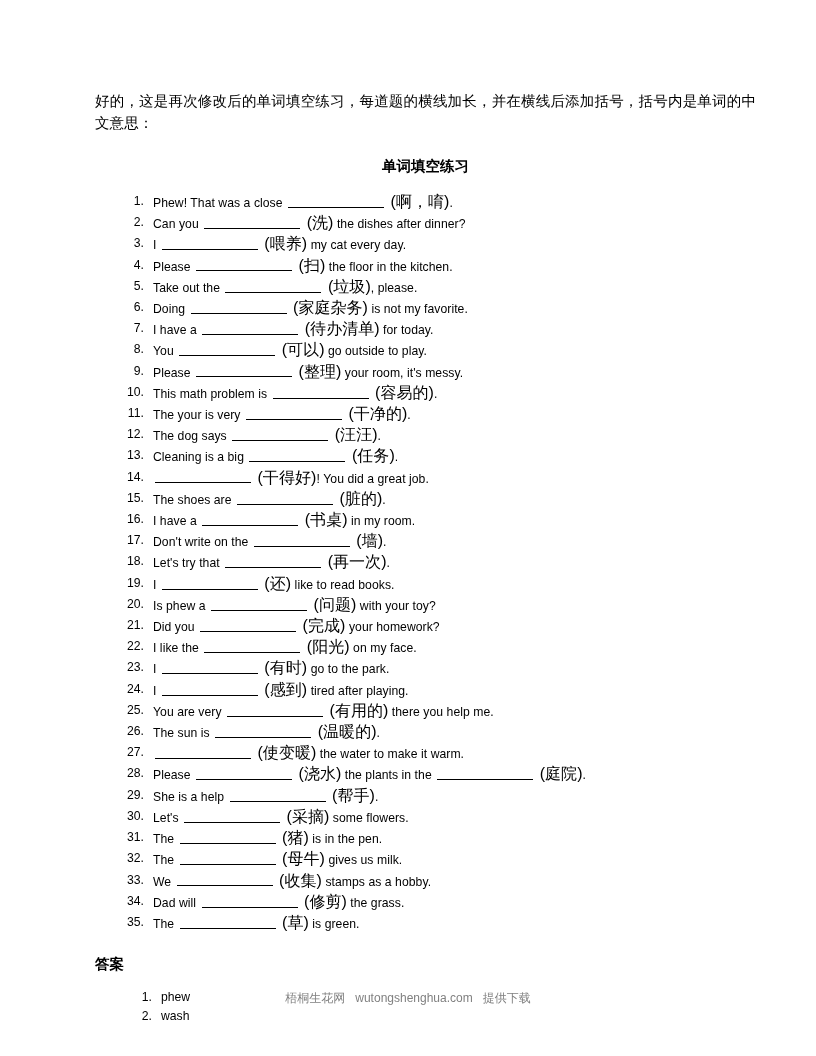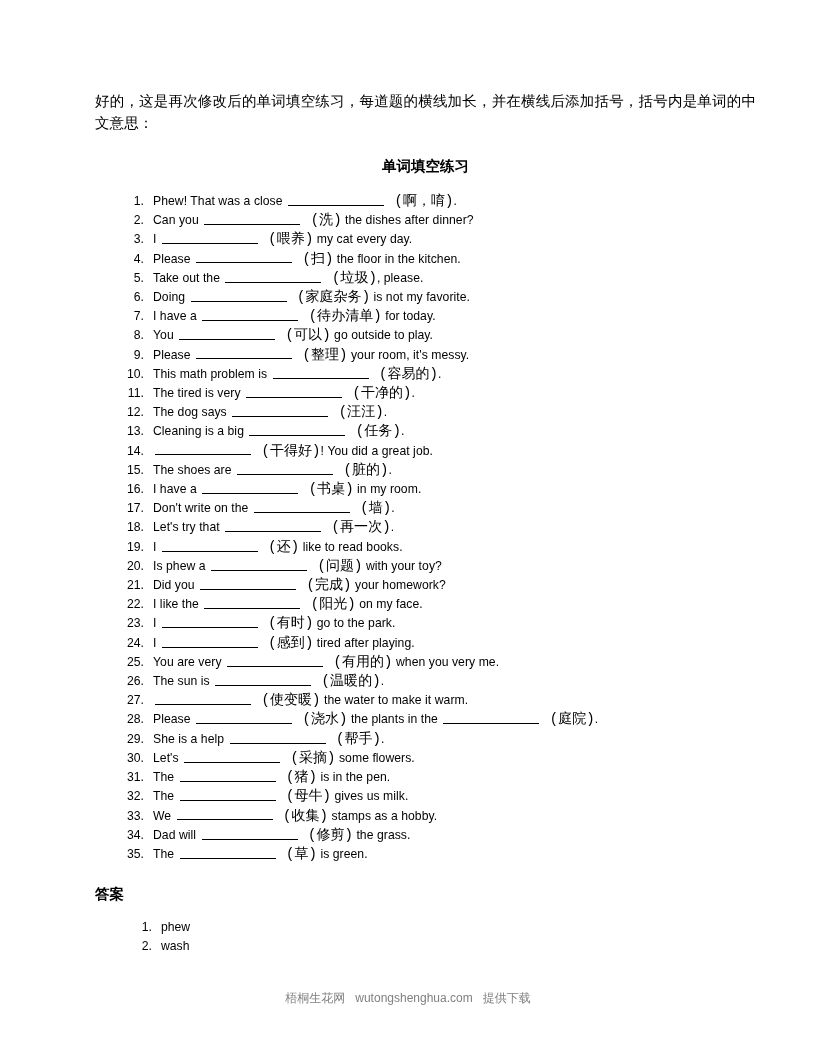--- a/index.html
+++ b/index.html
@@ -68,22 +68,22 @@
   }
   .blank {
     display: inline-block;
     border-bottom: 1px solid #000;
     height: 0.92em;
     vertical-align: -0.07em;
     margin: 0 2px;
   }
   .blank.w1 { width: 96px; }
   .cjk {
-    font-family: Liberation Mono, monospace;
-    font-size: 14px;
+    font-family: Liberation Sans, sans-serif;
+    font-size: 16px;
   }
   
   .answers-heading {
     font-family: "Liberation Serif", "DejaVu Serif", serif;
     font-weight: bold;
     font-size: 14.5px;
     line-height: 20px;
     margin: 20px 0 14px 0;
   }
   ol.alist {
@@ -137,35 +137,35 @@
       <li><span>Phew! That was a close </span><span class="blank w1"></span><span class="cjk"> (啊，唷)</span><span>.</span></li>
       <li><span>Can you </span><span class="blank w1"></span><span class="cjk"> (洗)</span><span> the dishes after dinner?</span></li>
       <li><span>I </span><span class="blank w1"></span><span class="cjk"> (喂养)</span><span> my cat every day.</span></li>
       <li><span>Please </span><span class="blank w1"></span><span class="cjk"> (扫)</span><span> the floor in the kitchen.</span></li>
       <li><span>Take out the </span><span class="blank w1"></span><span class="cjk"> (垃圾)</span><span>, please.</span></li>
       <li><span>Doing </span><span class="blank w1"></span><span class="cjk"> (家庭杂务)</span><span> is not my favorite.</span></li>
       <li><span>I have a </span><span class="blank w1"></span><span class="cjk"> (待办清单)</span><span> for today.</span></li>
       <li><span>You </span><span class="blank w1"></span><span class="cjk"> (可以)</span><span> go outside to play.</span></li>
       <li><span>Please </span><span class="blank w1"></span><span class="cjk"> (整理)</span><span> your room, it's messy.</span></li>
       <li><span>This math problem is </span><span class="blank w1"></span><span class="cjk"> (容易的)</span><span>.</span></li>
-      <li><span>The tired is very </span><span class="blank w1"></span><span class="cjk"> (干净的)</span><span>.</span></li>
+      <li><span>The your is very </span><span class="blank w1"></span><span class="cjk"> (干净的)</span><span>.</span></li>
       <li><span>The dog says </span><span class="blank w1"></span><span class="cjk"> (汪汪)</span><span>.</span></li>
       <li><span>Cleaning is a big </span><span class="blank w1"></span><span class="cjk"> (任务)</span><span>.</span></li>
       <li><span class="blank w1"></span><span class="cjk"> (干得好)</span><span>! You did a great job.</span></li>
       <li><span>The shoes are </span><span class="blank w1"></span><span class="cjk"> (脏的)</span><span>.</span></li>
       <li><span>I have a </span><span class="blank w1"></span><span class="cjk"> (书桌)</span><span> in my room.</span></li>
       <li><span>Don't write on the </span><span class="blank w1"></span><span class="cjk"> (墙)</span><span>.</span></li>
       <li><span>Let's try that </span><span class="blank w1"></span><span class="cjk"> (再一次)</span><span>.</span></li>
       <li><span>I </span><span class="blank w1"></span><span class="cjk"> (还)</span><span> like to read books.</span></li>
       <li><span>Is phew a </span><span class="blank w1"></span><span class="cjk"> (问题)</span><span> with your toy?</span></li>
       <li><span>Did you </span><span class="blank w1"></span><span class="cjk"> (完成)</span><span> your homework?</span></li>
       <li><span>I like the </span><span class="blank w1"></span><span class="cjk"> (阳光)</span><span> on my face.</span></li>
       <li><span>I </span><span class="blank w1"></span><span class="cjk"> (有时)</span><span> go to the park.</span></li>
       <li><span>I </span><span class="blank w1"></span><span class="cjk"> (感到)</span><span> tired after playing.</span></li>
-      <li><span>You are very </span><span class="blank w1"></span><span class="cjk"> (有用的)</span><span> when you very me.</span></li>
+      <li><span>You are very </span><span class="blank w1"></span><span class="cjk"> (有用的)</span><span> there you help me.</span></li>
       <li><span>The sun is </span><span class="blank w1"></span><span class="cjk"> (温暖的)</span><span>.</span></li>
       <li><span class="blank w1"></span><span class="cjk"> (使变暖)</span><span> the water to make it warm.</span></li>
       <li><span>Please </span><span class="blank w1"></span><span class="cjk"> (浇水)</span><span> the plants in the </span><span class="blank w1"></span><span class="cjk"> (庭院)</span><span>.</span></li>
       <li><span>She is a help </span><span class="blank w1"></span><span class="cjk"> (帮手)</span><span>.</span></li>
       <li><span>Let's </span><span class="blank w1"></span><span class="cjk"> (采摘)</span><span> some flowers.</span></li>
       <li><span>The </span><span class="blank w1"></span><span class="cjk"> (猪)</span><span> is in the pen.</span></li>
       <li><span>The </span><span class="blank w1"></span><span class="cjk"> (母牛)</span><span> gives us milk.</span></li>
       <li><span>We </span><span class="blank w1"></span><span class="cjk"> (收集)</span><span> stamps as a hobby.</span></li>
       <li><span>Dad will </span><span class="blank w1"></span><span class="cjk"> (修剪)</span><span> the grass.</span></li>
       <li><span>The </span><span class="blank w1"></span><span class="cjk"> (草)</span><span> is green.</span></li>

